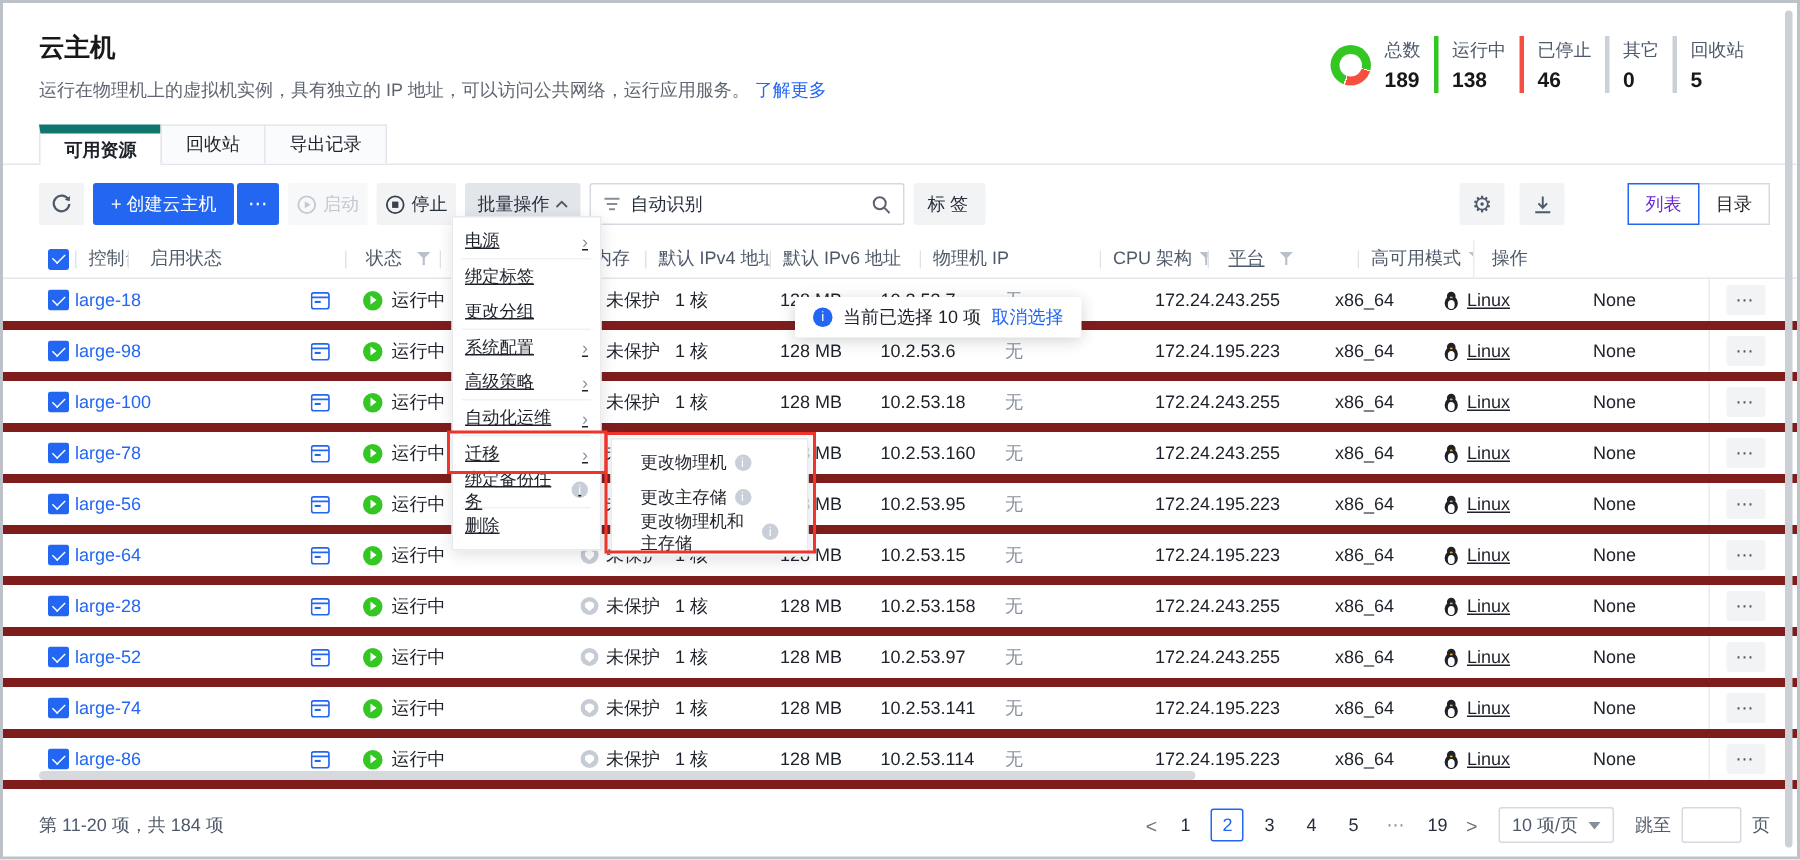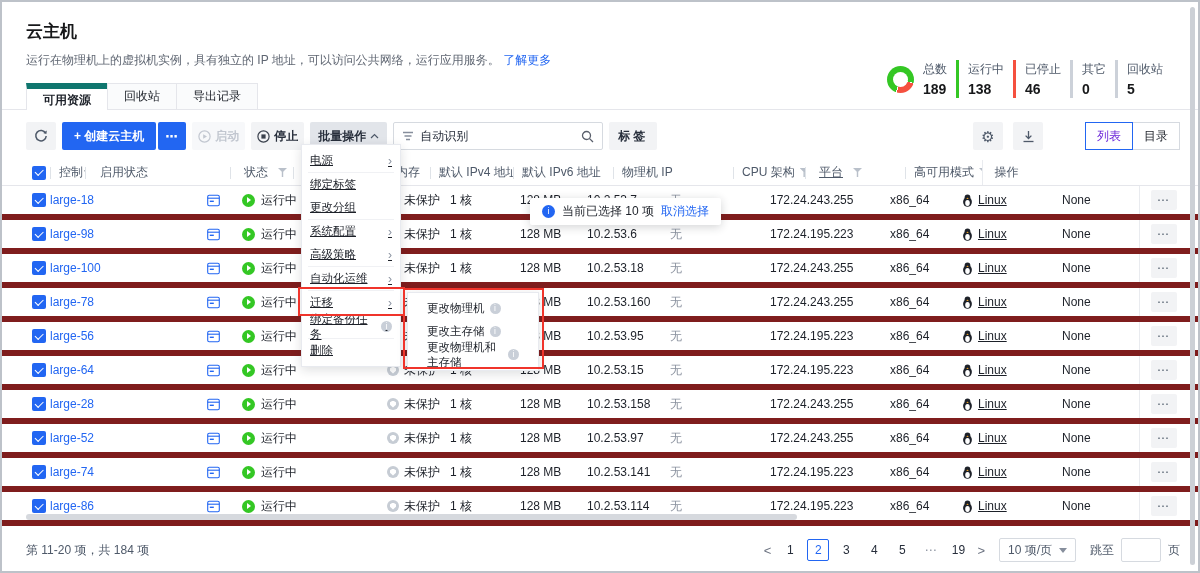--- a/index.html
+++ b/index.html
@@ -6,42 +6,42 @@
   html,body { background:#eceef1; font-family:"Liberation Sans","DejaVu Sans",sans-serif; }
   .window { position:relative; width:1200px; height:573px; background:#fff;
             border:2px solid #bdc2c9; overflow:hidden; font-size:12px; color:#1d2129; }
 
   
   .hdr { padding:18px 24px 0; }
   .title { font-size:17px; font-weight:bold; color:#17181a; }
   .subtitle { margin-top:9px; color:#5f6672; font-size:12px; }
   .link { color:#2266f2; text-decoration:none; cursor:pointer; }
 
-  .stats { position:absolute; top:22px; right:26px; display:flex; align-items:center;margin-top:36px; }
+  .stats { position:absolute; top:22px; right:26px; display:flex; align-items:center; }
   .donut { width:27px; height:27px; border-radius:50%; margin:0 9px 0 0;
            background:conic-gradient(from 108deg,#f5503f 0 24.5%,#fff 24.5% 26%,#34c724 26% 99%,#fff 99% 100%);
            position:relative; }
   .donut::after { content:""; position:absolute; inset:6px; background:#fff; border-radius:50%; }
   .stat { display:flex; flex-direction:column; justify-content:center; padding:0 9px;
           border-left:3px solid transparent; height:38px; }
   .stat.nobar { border-left:none; padding-left:0; }
   .stat .lb { color:#4e5969; font-size:12px; white-space:nowrap; }
   .stat .vl { font-size:14px; font-weight:bold; margin-top:3px; color:#17181a; }
 
   
   .tabbar { display:flex; margin-top:14px; padding-left:24px; border-bottom:1px solid #e5e6eb; height:27px; }
   .tab { position:relative; padding:0 16px; line-height:25px; border:1px solid #e5e6eb; border-bottom:none;
          background:#fafbfc; margin-right:-1px; cursor:pointer; white-space:nowrap; }
   .tab.active { background:#fff; border-top:6px solid #0f766e; line-height:23px; font-weight:bold; }
   .tab.active::after { content:""; position:absolute; left:0; right:0; bottom:-1px; height:1px; background:#fff; }
 
   
   .toolbar { display:flex; align-items:center; gap:6px; margin:12px 18px 10px 24px; height:28px; }
   .btn { height:28px; border-radius:2px; display:inline-flex; align-items:center; justify-content:center;
-         background:#f2f3f5; color:#272e3b; cursor:pointer; font-size:12px; padding:0 6px; gap:4px; white-space:nowrap;font-weight:bold; }
+         background:#f2f3f5; color:#272e3b; cursor:pointer; font-size:12px; padding:0 6px; gap:4px; white-space:nowrap; }
   .btn.ic { width:30px; padding:0; }
   .btn.primary { background:#2266f2; color:#fff; padding:0 12px; }
   .btn.more { width:28px; padding:0; margin-left:-4px; font-size:13px; letter-spacing:1px; }
   .btn.disabled { background:#f7f8fa; color:#c2c7d0; cursor:default; }
   .btn.pressed { background:#e2e5ea; padding:0 8px; }
   .btn.tag { padding:0 9px; letter-spacing:3px; }
   .caret-up { width:9px; height:6px; }
   .searchbox { width:210px; height:28px; border:1px solid #d6dae0; border-radius:2px; background:#fff;
                display:flex; align-items:center; padding:0 8px; gap:6px; cursor:text; }
   .search-text { flex:1; color:#272e3b; }

